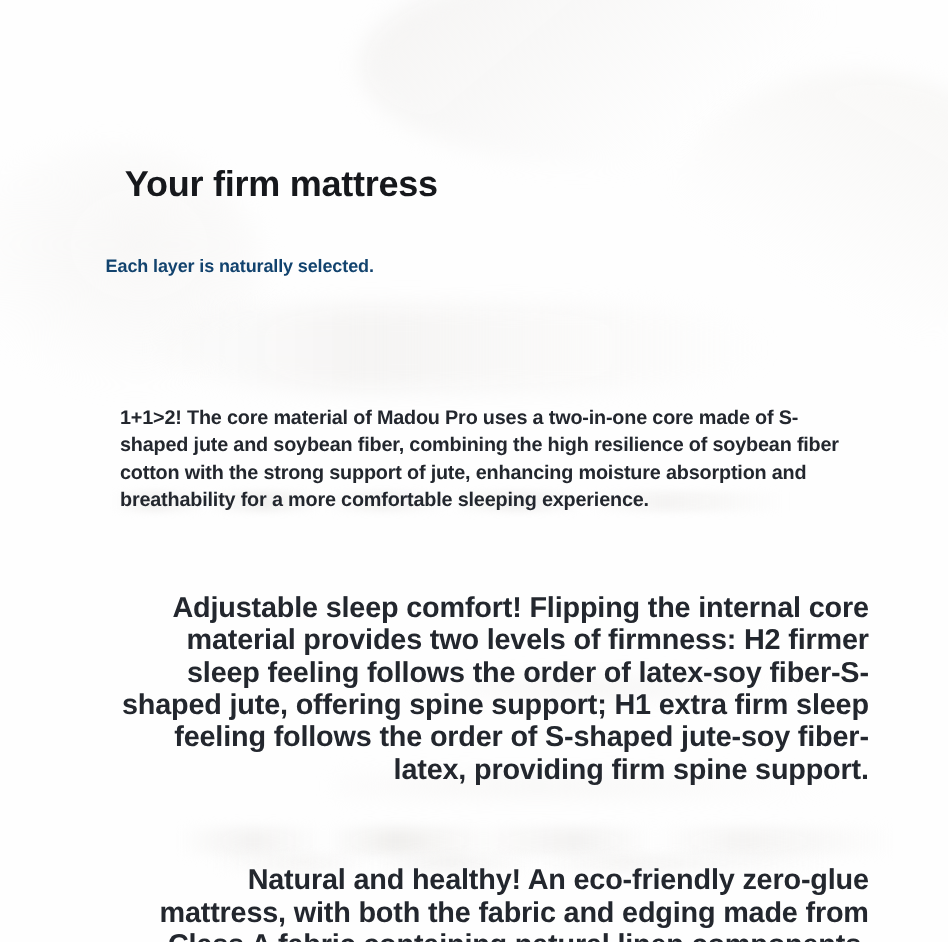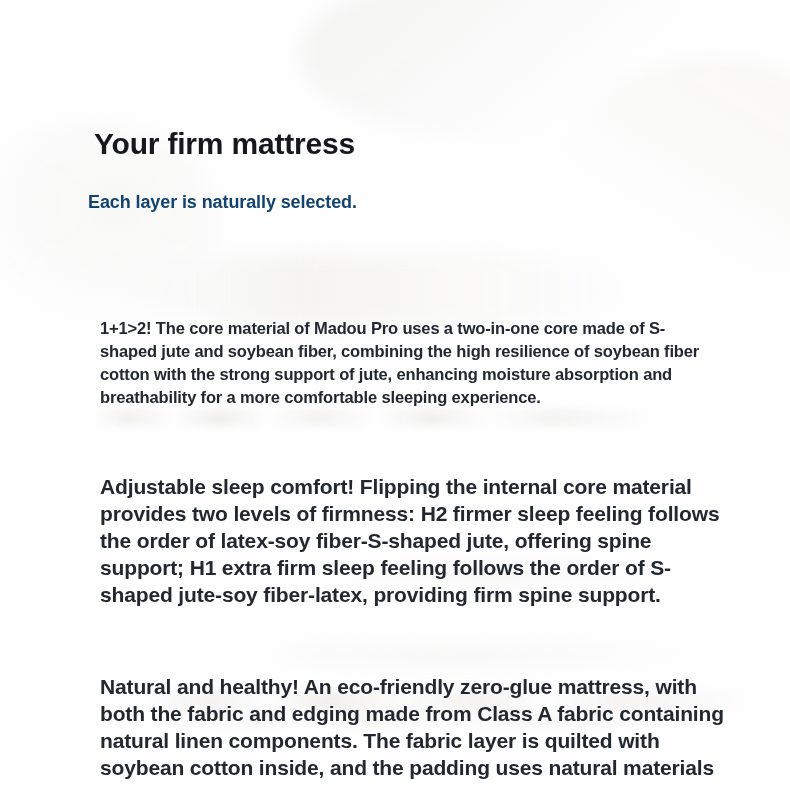--- a/index.html
+++ b/index.html
@@ -88,33 +88,33 @@
 
   
   .content {
     position: absolute;
     left: 88px;
     top: 0;
     width: 624px;
   }
 
   .headline {
-    margin: 6px;
+    margin: 16px;
     padding-top: 120px;
     font-size: 30px;
     line-height: 36px;
     font-weight: 700;
     letter-spacing: -0.2px;
     color: #16181c;
   }
 
   .subhead {
     margin: 0;
     padding-top: 20px;
-    font-size: 18px;
+    font-size: 15px;
     line-height: 29px;
     font-weight: 700;
     letter-spacing: -0.1px;
     color: #12436e;
   }
 
   .para-block {
     padding-top: 88px;
   }
 
@@ -125,23 +125,24 @@
     letter-spacing: -0.15px;
   }
 
   p.para.small {
     font-size: 16.5px;
     line-height: 23px;
     width: 614px;
   }
 
   p.para.large {
-    font-size: 21px;
+    font-size: 24px;
     line-height: 27px;
     width: 624px;
+    text-align: right;
   }
 
   .gap-1 { height: 40px; }
   .gap-2 { height: 41px; }
 </style>
 </head>
 <body>
 
 <div class="page">
 

